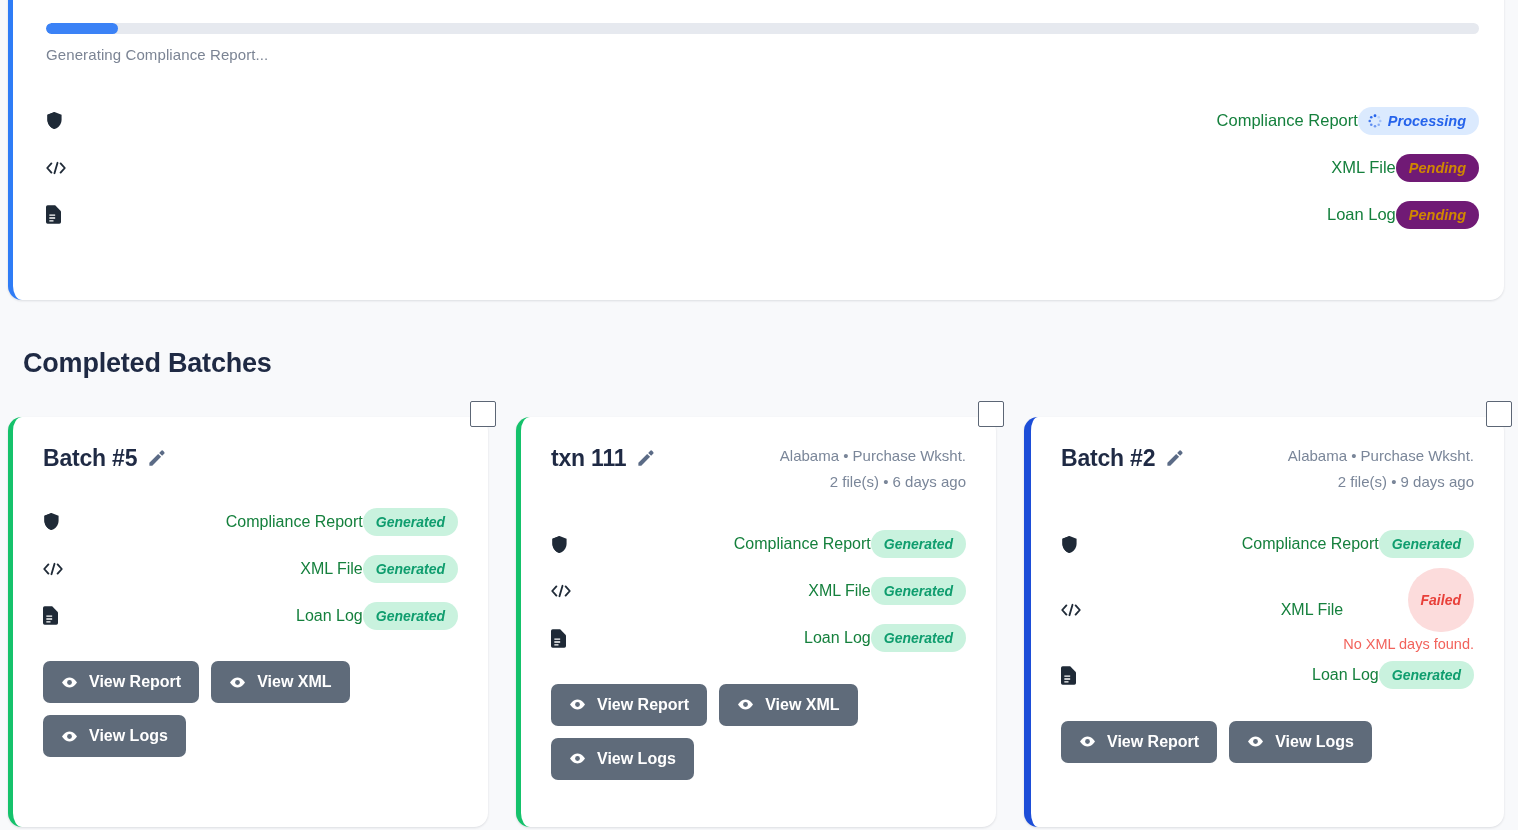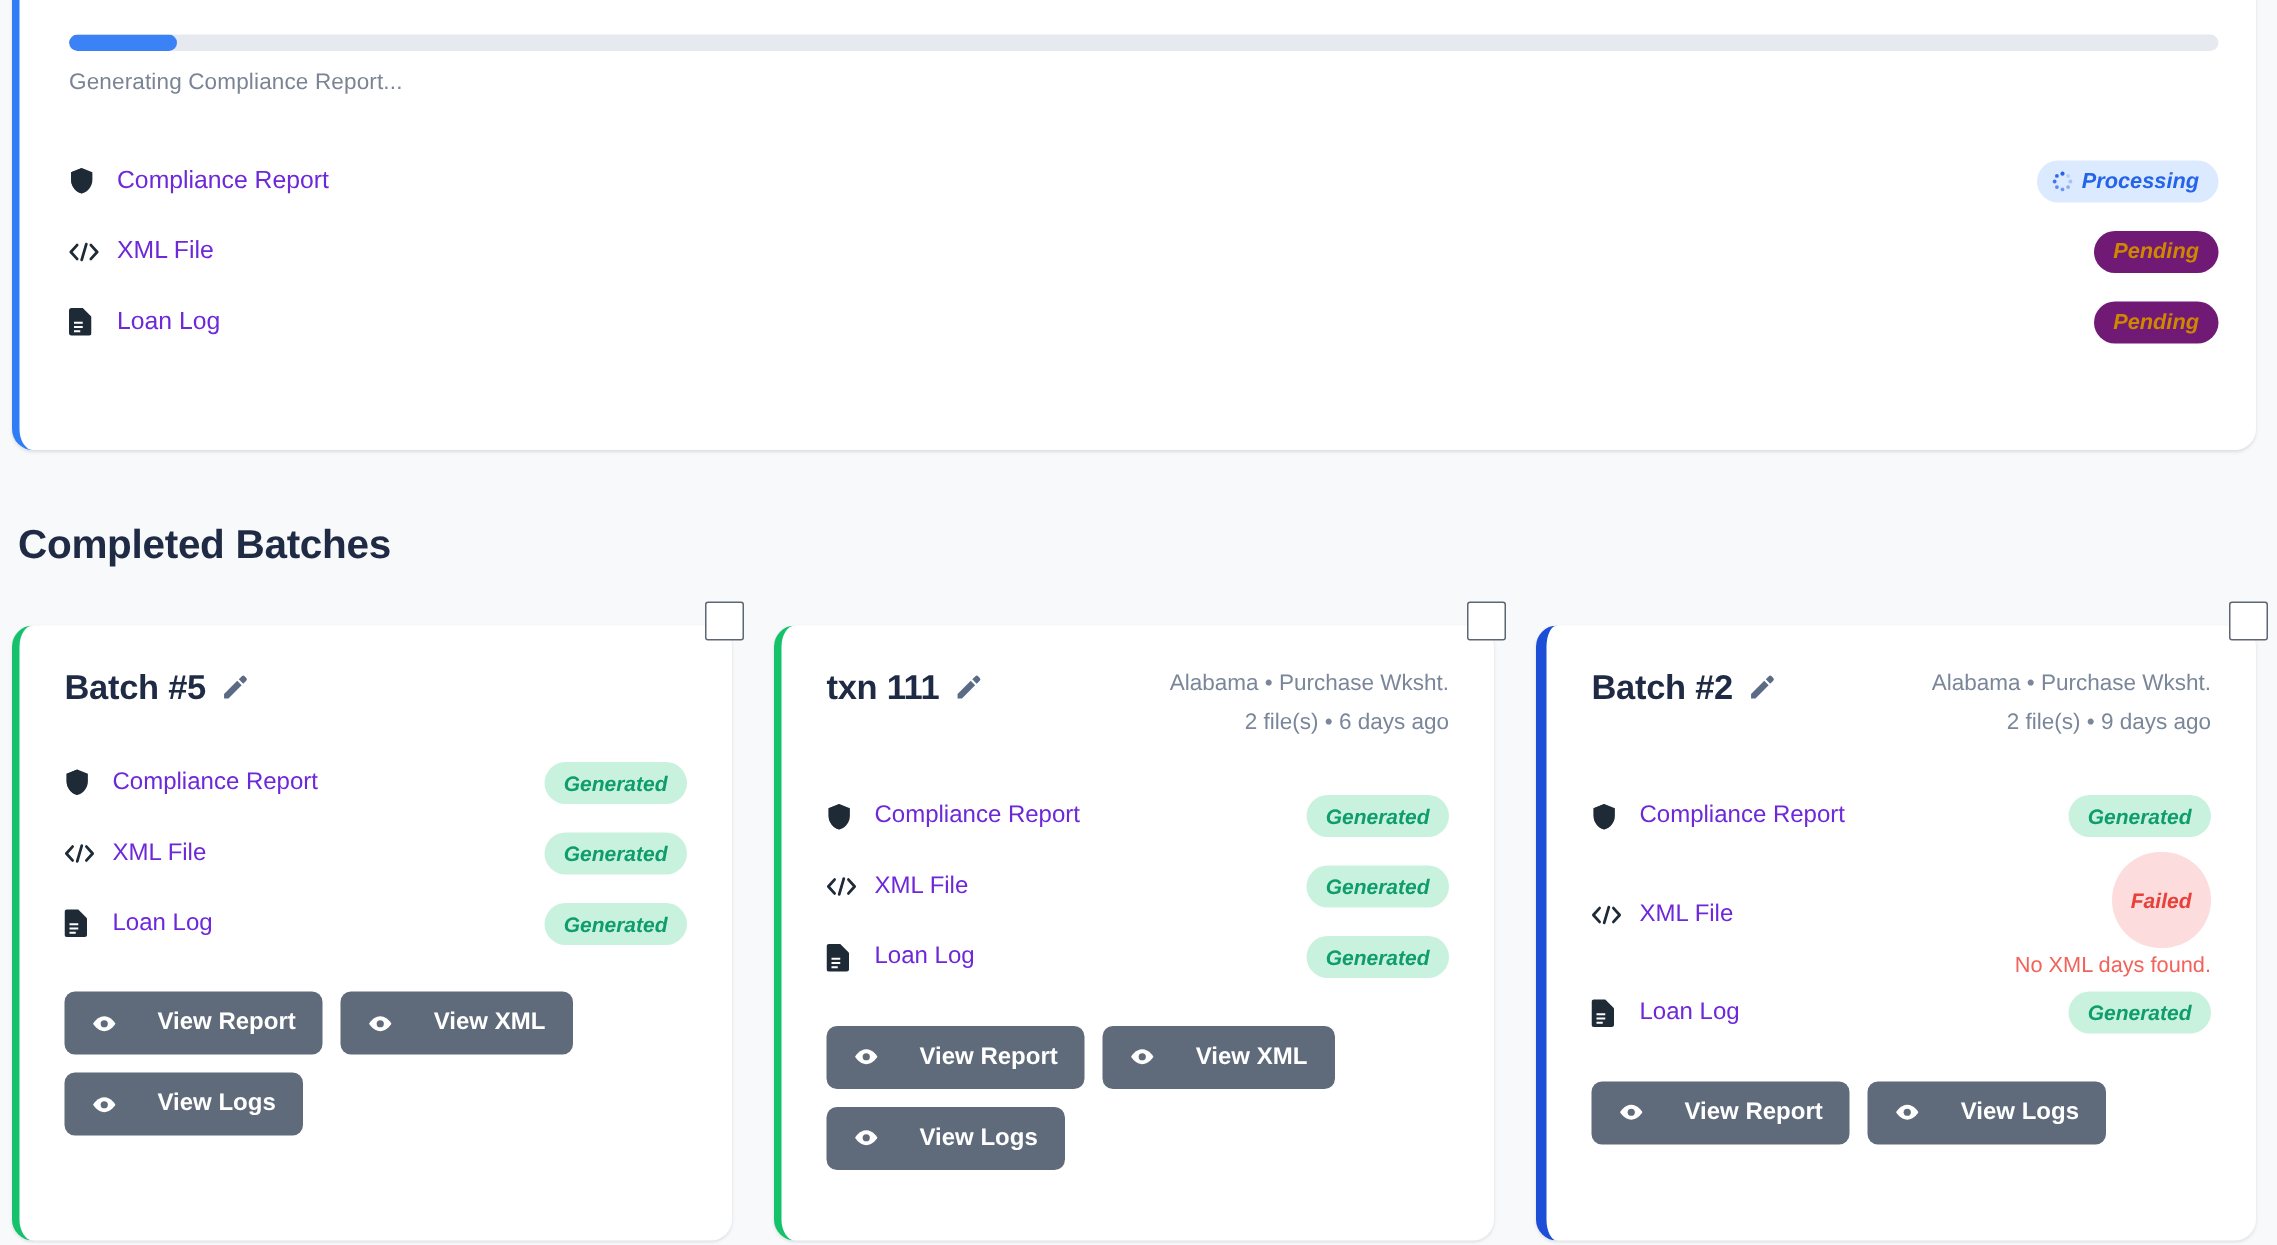--- a/index.html
+++ b/index.html
@@ -50,22 +50,23 @@
   }
   .file-icon {
     width: 22px; height: 20px;
     display: flex; align-items: center; justify-content: flex-start;
     color: #1f2a37;
     flex: 0 0 auto;
   }
   .file-label {
     margin-left: 10px;
     font-size: 16.5px;
-    color: #6d28d9;
+    color: #15803d;
     flex: 1 1 auto;
+    text-align: right;
   }
 
   
   .badge {
     display: inline-flex; align-items: center; gap: 6px;
     border-radius: 999px;
     font-weight: bold;
     white-space: nowrap;
     font-style: italic;
   }
@@ -89,21 +90,21 @@
     background: #fcdcdc; color: #e8403a;
     font-size: 14px;
     padding: 24px 13px;
   }
 
   .spinner-icon { width: 14px; height: 14px; display: block; }
 
   
   .section-title {
     position: absolute;
-    left: 12px; top: 348px;
+    left: 23px; top: 348px;
     font-size: 27px;
     font-weight: bold;
     color: #1f2a44;
     letter-spacing: -.2px;
   }
 
   
   .batch-grid {
     position: absolute;
     left: 8px; top: 417px;
@@ -163,21 +164,21 @@
     font-size: 14.5px;
     color: #f2635c;
   }
 
   .card-actions {
     margin-top: 22px;
     display: flex; flex-wrap: wrap; gap: 12px;
     max-width: 360px;
   }
   .btn {
-    display: inline-flex; align-items: center; gap: 27px;
+    display: inline-flex; align-items: center; gap: 11px;
     background: #5f6b7a;
     color: #ffffff;
     border: none;
     border-radius: 7px;
     padding: 12px 18px;
     font-size: 16px;
     font-weight: bold;
     font-family: "Liberation Sans", sans-serif;
     cursor: pointer;
     white-space: nowrap;

